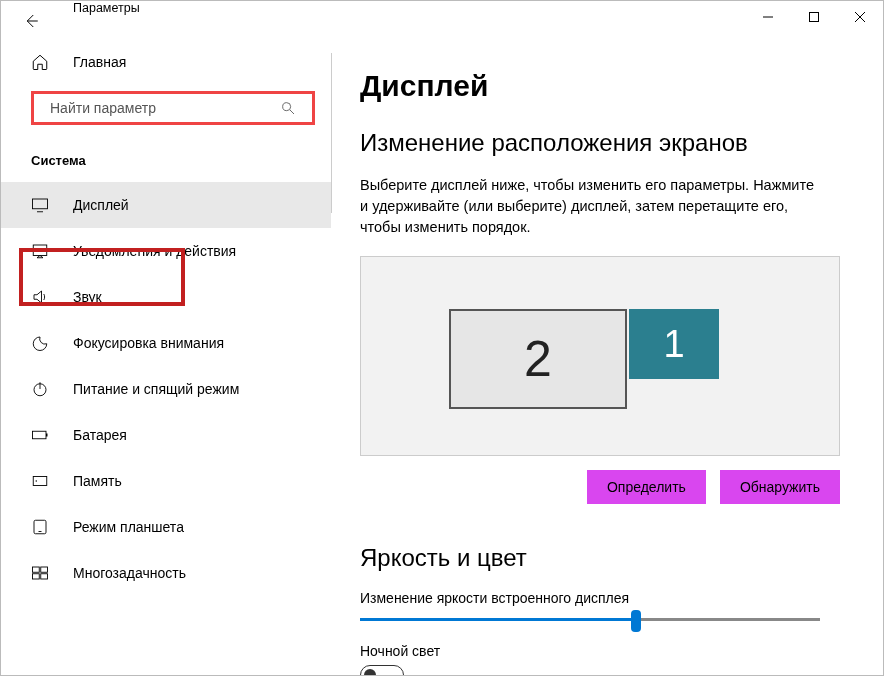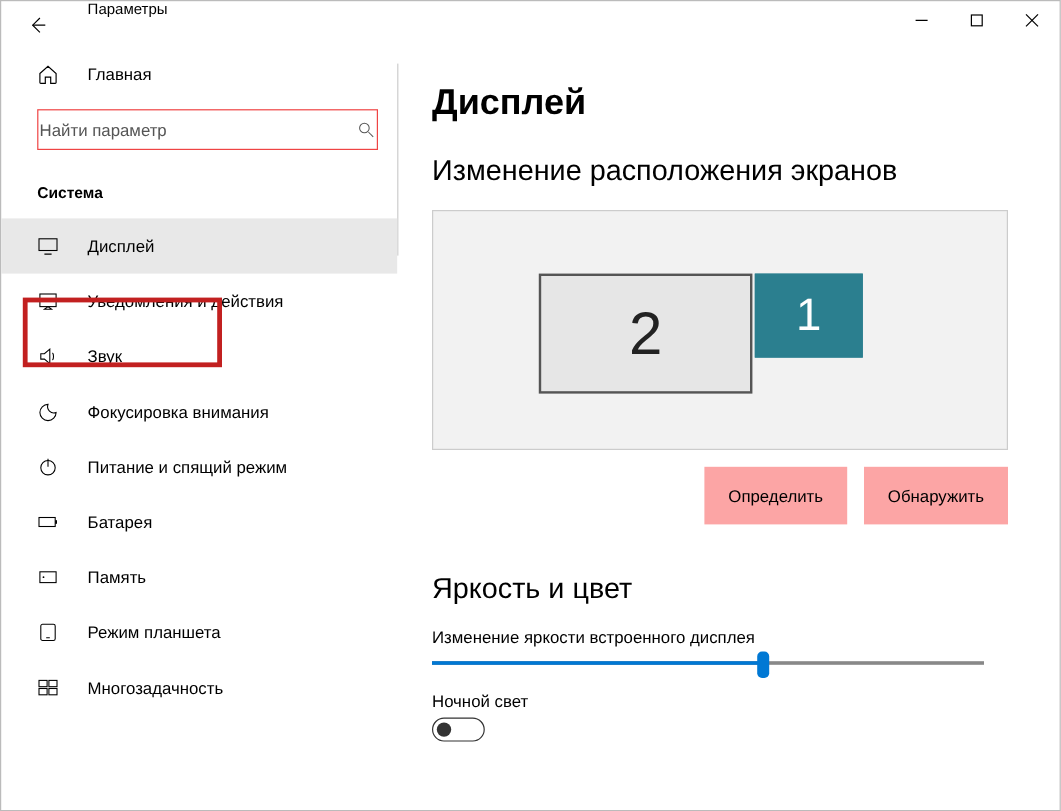--- a/index.html
+++ b/index.html
@@ -50,24 +50,24 @@
   .home-row {
     display:flex; align-items:center;
     padding: 10px 0 10px 30px;
     gap:24px;
     margin-bottom:10px;
     cursor:pointer;
   }
   .home-row .icon { width:18px; text-align:center; font-size:16px;}
   .search-box {
     margin: 0 16px 0 30px;
-    border: 1px solid #ef4444;
+    border: 3px solid #ef4444;
     height: 34px;
     display:flex; align-items:center;
-    padding: 0 1px;
+    padding: 0 16px;
     color:#555;
     justify-content:space-between;
   }
   .search-box .mag { font-size:14px; color:#555;}
   .group-title {
     margin: 28px 0 14px 30px;
     font-weight:600;
     font-size:13px;
   }
   .nav-item {
@@ -151,23 +151,23 @@
     color:#fff;
     border-color:#2b7f8f;
     font-size:38px;
   }
   .button-row {
     display:flex; gap:14px; justify-content:flex-end;
     max-width:480px;
     margin-bottom:40px;
   }
   .wbtn {
-    background:#fca5a5;
+    background:#d946ef;
     border:none;
-    height:48px;
+    height:34px;
     padding:0 20px;
     font-size:14px;
     cursor:pointer;
     min-width:100px;
   }
   .sub-label {
     font-size:14px;
     margin: 0 0 12px 0;
   }
   .slider-wrap { max-width:460px; margin-bottom:22px;}
@@ -340,20 +340,21 @@
 
     <div class="highlight-box"></div>
   </div>
 
   <div class="divider-vert"></div>
 
   <div class="main">
     <h1 class="page-h1">Дисплей</h1>
 
     <div class="section-h2">Изменение расположения экранов</div>
+    <div class="desc">Выберите дисплей ниже, чтобы изменить его параметры. Нажмите и удерживайте (или выберите) дисплей, затем перетащите его, чтобы изменить порядок.</div>
 
     <div class="arrange-box">
       <div class="mon mon-2">2</div>
       <div class="mon mon-1">1</div>
     </div>
 
     <div class="button-row">
       <button class="wbtn">Определить</button>
       <button class="wbtn">Обнаружить</button>
     </div>

